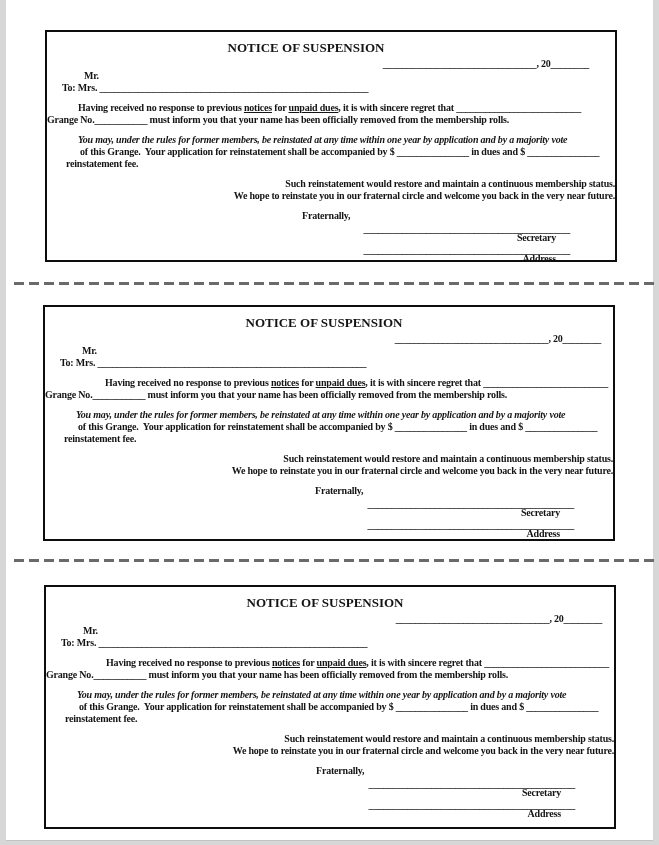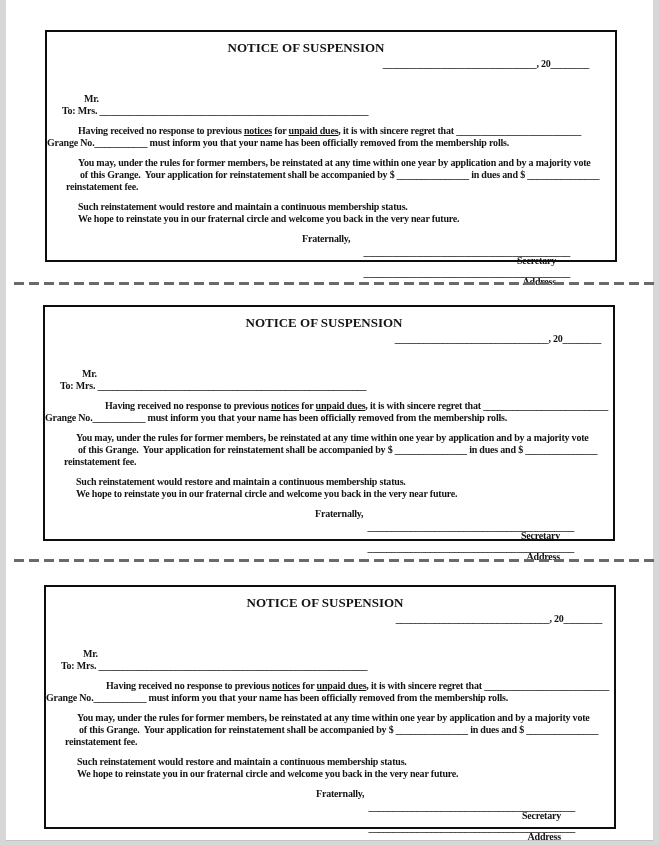--- a/index.html
+++ b/index.html
@@ -21,30 +21,30 @@
   .v1{top:30px;height:232px;}
   .v2{top:305px;height:236px;left:37px;}
   .v3{top:585px;height:244px;left:38px;}
   .line{white-space:pre;}
   .title-row{margin-top:9px;text-align:center;font-size:13px;line-height:13px;letter-spacing:0;}
   .v1 .title-row{padding-right:50px;}
   .v2 .title-row,.v3 .title-row{padding-right:10px;}
   .date-row{margin-top:4px;text-align:right;}
   .v1 .date-row{padding-right:26px;}
   .v2 .date-row,.v3 .date-row{padding-right:12px;}
-  .mr-row{margin-left:37px;margin-top:23px;}
+  .mr-row{margin-left:37px;}
   .to-row{margin-left:15px;}
   .para{margin-top:8px;}
   .p1l1{margin-left:31px;}
   .v2 .p1l1,.v3 .p1l1{margin-left:60px;}
   .p1l2{}
-  .p2l1{margin-left:31px;}
+  .p2l1{margin-left:31px;font-style:italic;}
   .p2l2{margin-left:15px;padding-left:18px;}
   .p2l3{margin-left:19px;}
-  .p3l1,.p3l2{margin-left:31px;}
+  .p3l1,.p3l2{margin-left:22px;text-align:right;}
   .fraternally{margin-top:8px;margin-left:255px;}
   .v2 .fraternally,.v3 .fraternally{margin-left:270px;}
   .sig-block{margin-top:2px;margin-left:307px;width:216px;}
   .v2 .sig-block,.v3 .sig-block{margin-left:313px;}
   .sig-line{line-height:9px;white-space:pre;text-align:right;}
   .sig-label{line-height:10px;text-align:right;padding-right:14px;}
   .sig-line.second{margin-top:2px;}
   .u{text-decoration:underline;text-underline-offset:1px;}
   .divider{
     position:absolute;left:8px;width:641px;height:2.5px;

